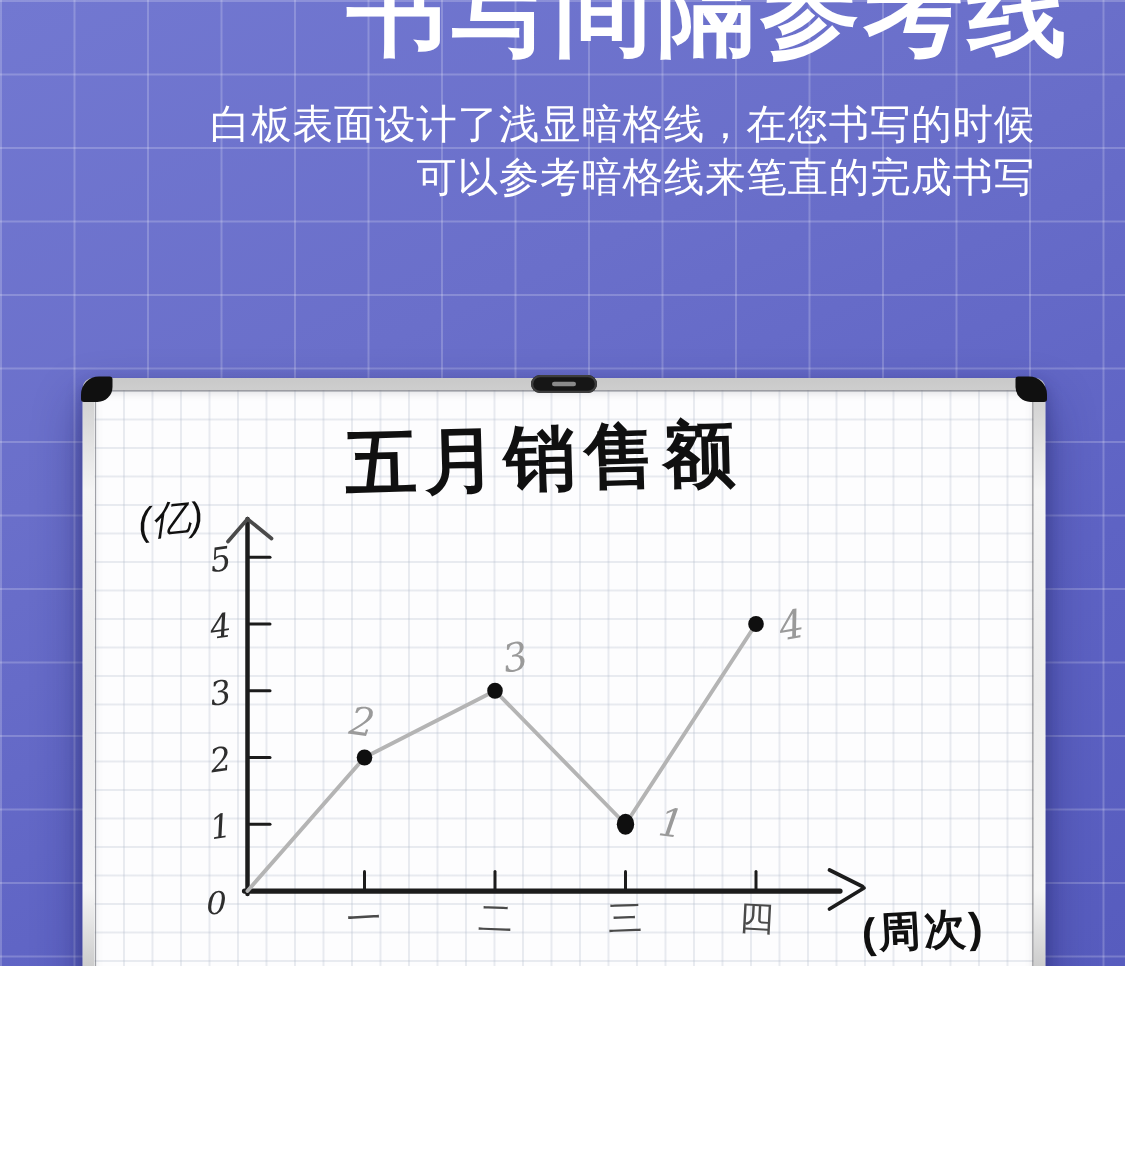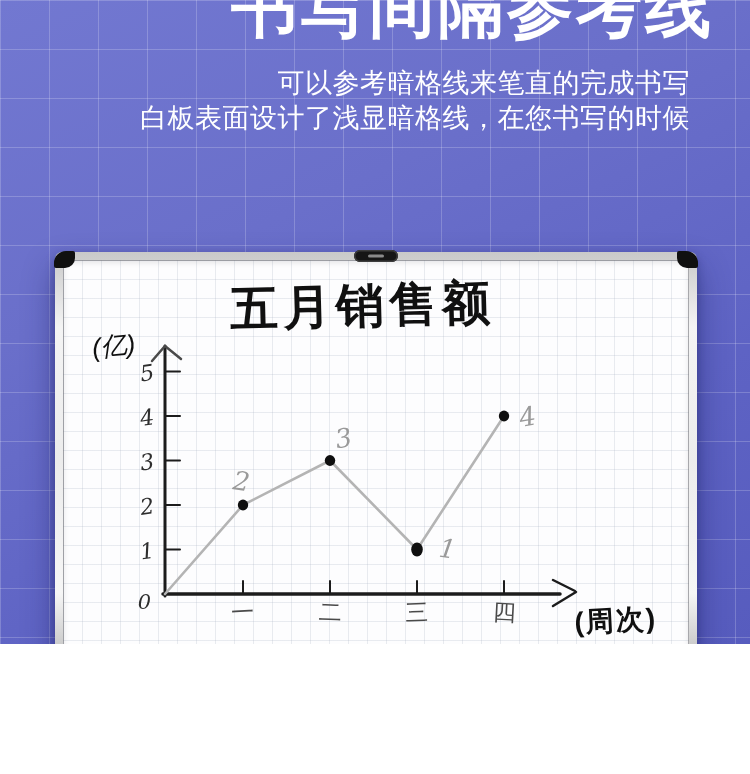--- a/index.html
+++ b/index.html
@@ -64,22 +64,22 @@
   .chart-svg{position:absolute;left:0;top:0;width:626px;height:400px;}
 </style>
 </head>
 <body>
 
 <div class="page">
 
   <div class="banner-title">书写间隔参考线</div>
 
   <div class="banner-sub">
+    <div>白板表面设计了浅显暗格线，在您书写的时候</div>
     <div>可以参考暗格线来笔直的完成书写</div>
-    <div>白板表面设计了浅显暗格线，在您书写的时候</div>
   </div>
 
   <div class="board">
     <div class="board-surface">
       <svg id="chart-svg" class="chart-svg" viewBox="0 0 626 400" xmlns="http://www.w3.org/2000/svg">
           <text x="300" y="62" text-anchor="middle" fill="#101010" font-size="48" font-weight="600" letter-spacing="5" font-family="&quot;Liberation Sans&quot;, sans-serif" transform="rotate(-1.5 300 62)">五月销售额</text>
           <line x1="102" y1="336" x2="102" y2="86" stroke="#1c1c1c" stroke-width="3" stroke-linecap="round"></line>
           <path d="M 89 101 L 102 86 L 118 99" stroke="#4a4a4a" stroke-width="2.5" fill="none" stroke-linecap="round"></path>
           <text x="30" y="97" fill="#101010" font-size="26" font-style="italic" font-family="&quot;Liberation Sans&quot;, sans-serif" transform="rotate(-6 30 97)">(亿)</text>
           <text x="88" y="349" text-anchor="end" fill="#2e2e2e" font-size="21" font-style="italic" font-family="&quot;DejaVu Serif&quot;, serif">0</text>

